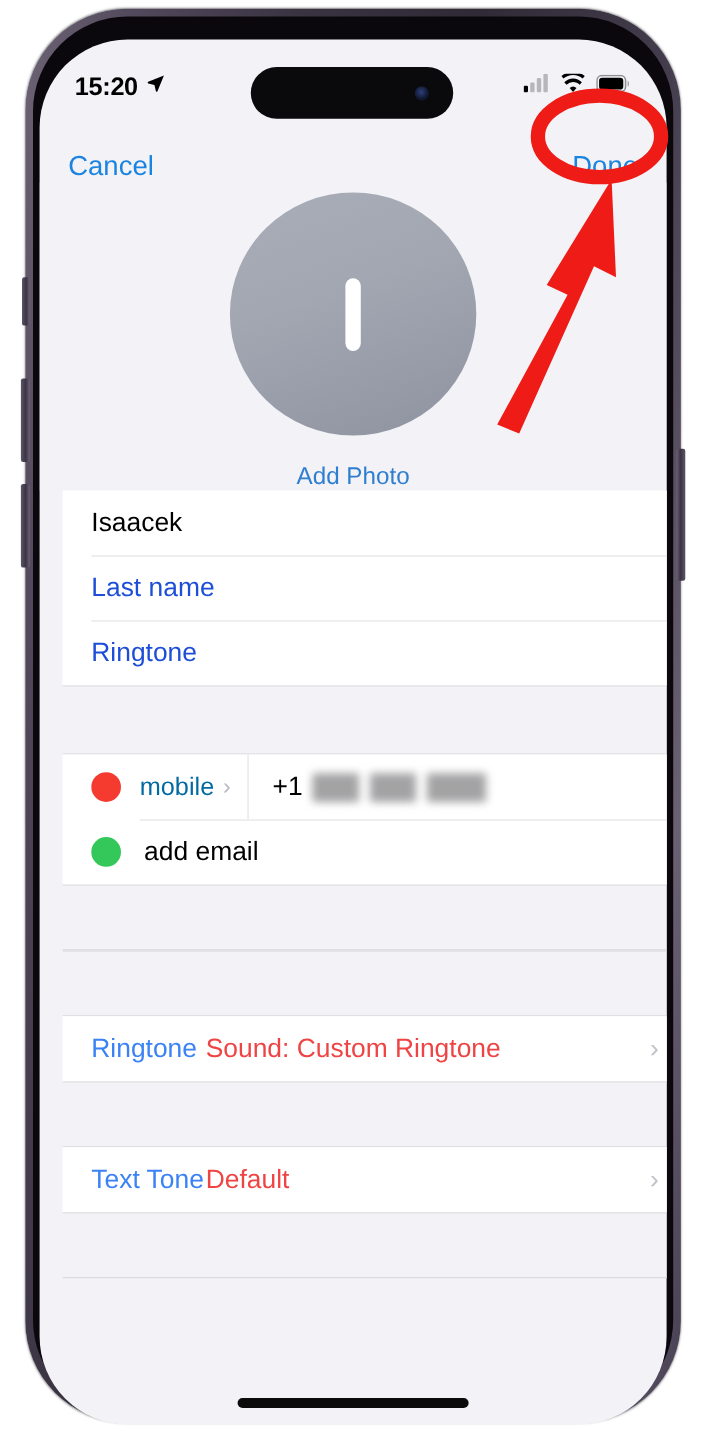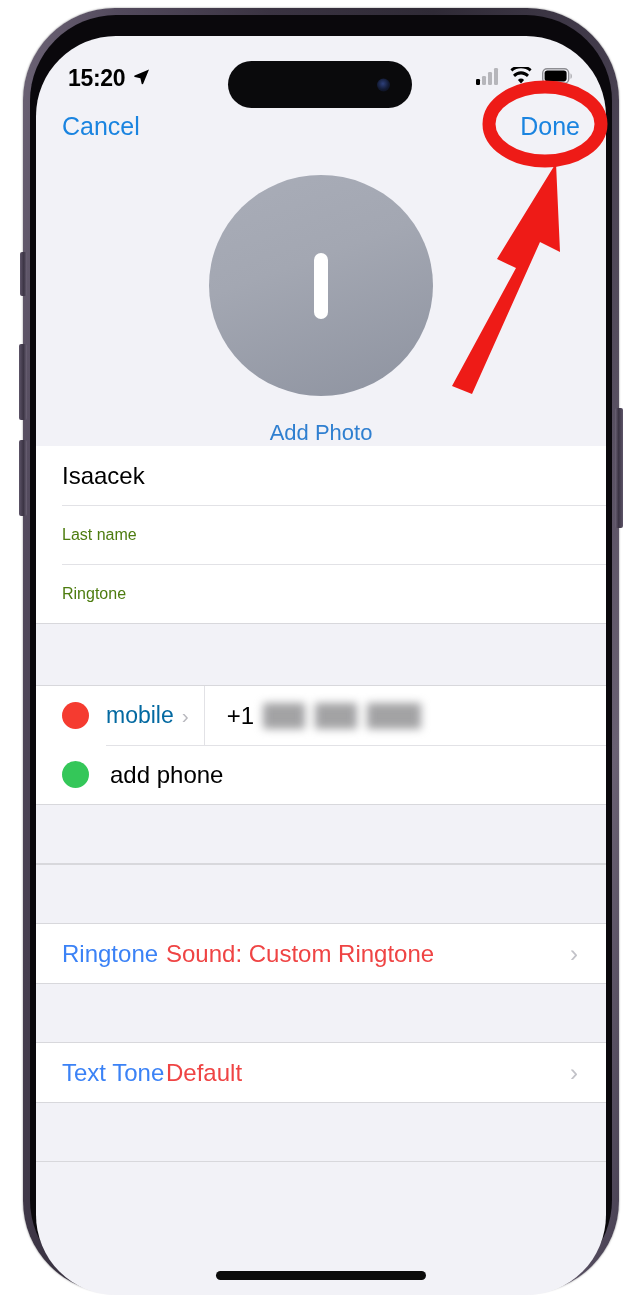--- a/index.html
+++ b/index.html
@@ -88,21 +88,21 @@
   }
   #status-right {
     display: flex; align-items: center; gap: 9px;
   }
 
   
   #nav-bar {
     position: absolute;
     left: 0; top: 76px;
     width: 570px; height: 54px;
-    display: flex; align-items: flex-start;
+    display: flex; align-items: flex-end;
     justify-content: space-between;
     padding: 0 26px;
     box-sizing: border-box;
     z-index: 20;
   }
   .nav-btn {
     font-size: 25px;
     color: #1a84e0;
     background: none; border: none; padding: 0;
     font-family: "Liberation Sans", sans-serif;
@@ -134,20 +134,21 @@
     margin-top: 24px;
     font-size: 22px;
     color: #2f7fd0;
   }
 
   
   #list {
     position: absolute;
     left: 0; top: 410px;
     width: 570px;
+    padding-left: 21px;
   }
   .group { background: #ffffff; }
   .gap {
     background: #f2f2f7;
     border-top: 1px solid #d8d8dc;
     border-bottom: 1px solid #d8d8dc;
   }
   .row {
     position: relative;
     display: flex; align-items: center;
@@ -157,21 +158,21 @@
     background: #ffffff;
   }
   .row + .row::before {
     content: "";
     position: absolute;
     left: 26px; right: 0; top: 0;
     height: 1px; background: #e2e2e6;
   }
   .row.indented + .row::before { left: 70px; }
   .value-text { font-size: 24px; color: #000; }
-  .placeholder-text { font-size: 16px; color: #4d7c0f; text-align: right; }
+  .placeholder-text { font-size: 24px; color: #1d4ed8; text-align: right; }
 
   .badge {
     width: 27px; height: 27px;
     border-radius: 50%;
     display: flex; align-items: center; justify-content: center;
     flex: 0 0 auto;
   }
   .badge.minus { background: #f53b30; }
   .badge.plus  { background: #34c759; }
   .badge-wrap { position: relative; width: 27px; height: 27px; display:flex; align-items:center; justify-content:center; }
@@ -327,21 +328,21 @@
         <span class="vdivider"></span>
         <span class="value-text">+1</span>
         <span class="blurred-number"></span>
       </div>
       <div class="row">
         <span class="badge-wrap">
           <span class="badge plus"></span>
           <span class="bar-h"></span>
           <span class="bar-v"></span>
         </span>
-        <span class="add-label">add phone</span>
+        <span class="add-label">add email</span>
       </div>
     </div>
 
     <div class="gap" style="height:58px"></div>
 
 
     <div class="gap" style="height:58px"></div>
 
     <div class="group">
       <div class="row">

